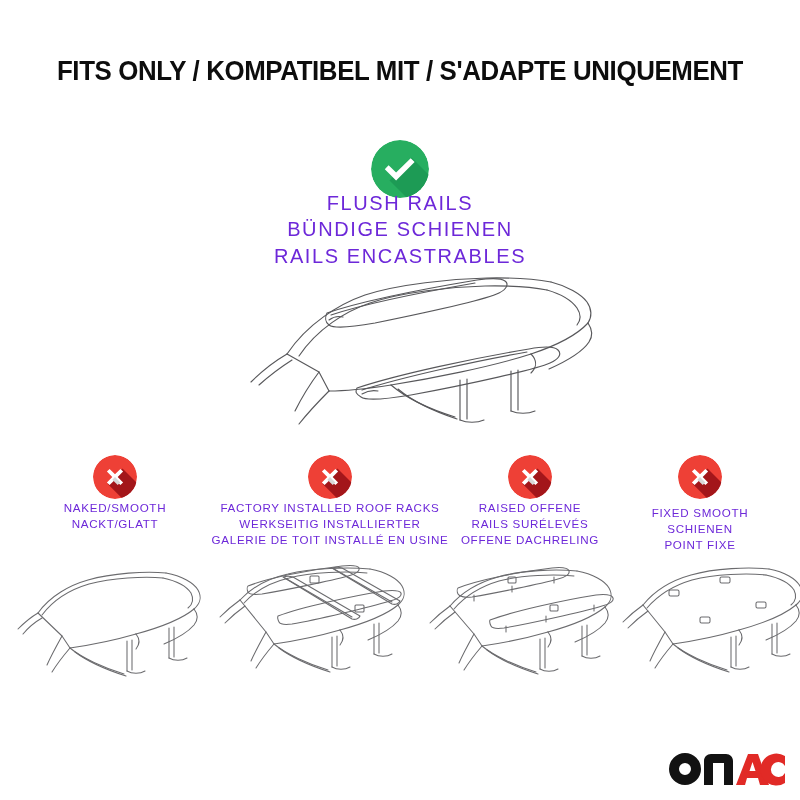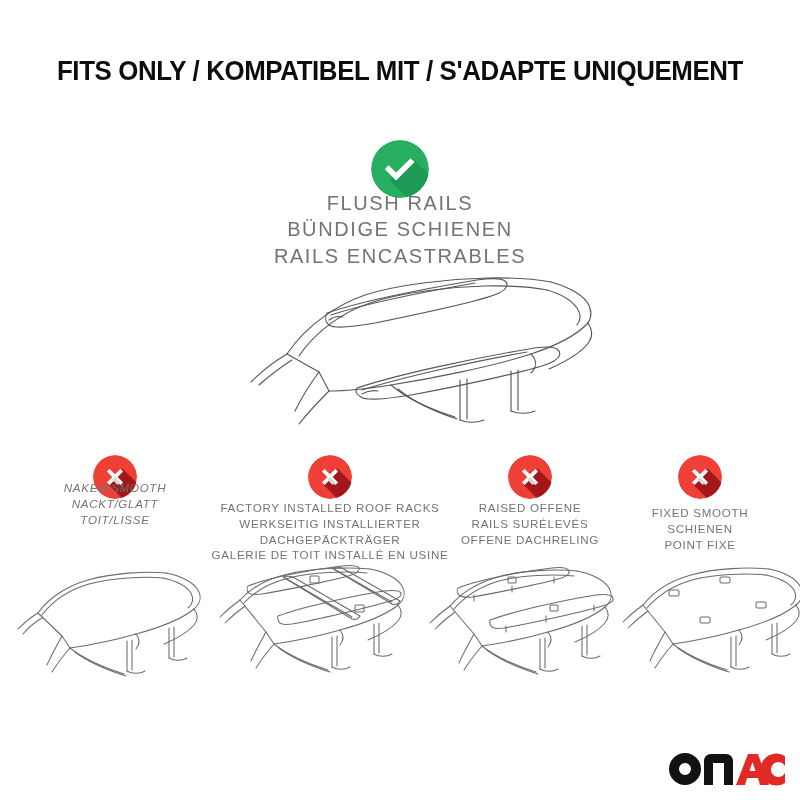--- a/index.html
+++ b/index.html
@@ -27,21 +27,21 @@
   }
 
   
   .badge{position:absolute;border-radius:50%;overflow:hidden;}
   .badge svg{display:block;width:100%;height:100%;}
 
   
   .label{
     position:absolute;
     text-align:center;
-    color:#737373;
+    color:#6d28d9;
     font-family:"Liberation Sans", sans-serif;
     font-weight:500;
     line-height:1.30;
     letter-spacing:1.1px;
     white-space:nowrap;
   }
   .label.main{font-size:20px;letter-spacing:1.6px;line-height:1.32;}
   .label.small{font-size:11.6px;letter-spacing:.7px;line-height:1.36;}
   .label div{display:block;}
 
@@ -123,24 +123,23 @@
   <div class="badge" style="left:93px;top:455px;width:44px;height:44px;">
     <svg viewBox="0 0 44 44" xmlns="http://www.w3.org/2000/svg">
       <circle cx="22" cy="22" r="22" fill="#ee4036"></circle>
       <path d="M29.5 13.5 L44 28 L44 30 A22 22 0 0 1 29 43.2 L14.5 28.7 Z" fill="#a3161a"></path>
       <path d="M13.9 16.6 l2.7 -2.7 l5.4 5.4 l5.4 -5.4 l2.7 2.7 l-5.4 5.4 l5.4 5.4 l-2.7 2.7
                l-5.4 -5.4 l-5.4 5.4 l-2.7 -2.7 l5.4 -5.4 z" fill="#ffffff"></path>
       <path d="M22 22 l5.4 5.4 l-2.7 2.7 l-5.4 -5.4 z" fill="#d8d8d8"></path>
     </svg>
   </div>
 
-  <div class="label small" style="left:15px;top:480px;width:200px;font-style:italic;">
+  <div class="label small" style="left:15px;top:500px;width:200px;">
     <div>NAKED/SMOOTH</div>
     <div>NACKT/GLATT</div>
-    <div>TOIT/LISSE</div>
   </div>
 
   <div class="art" style="left:12px;top:558px;width:200px;height:130px;">
     <svg viewBox="0 0 200 130" xmlns="http://www.w3.org/2000/svg" fill="none" stroke="#6b6b6e" stroke-width="1.05" stroke-linecap="round" stroke-linejoin="round">
       <path d="M26 55 C38 38 58 27 76 22 C100 15 134 13 154 15"></path>
       <path d="M154 15 C170 18 182 25 186 32 C190 39 188 46 182 51"></path>
       <path d="M182 51 C170 61 146 70 124 76"></path>
       <path d="M124 76 C100 83 72 88 58 90"></path>
       <path d="M58 90 L50 78 L26 55"></path>
       <path d="M30 57 C42 41 60 31 77 26 C100 20 132 18 151 20"></path>
@@ -168,21 +167,20 @@
       <path d="M29.5 13.5 L44 28 L44 30 A22 22 0 0 1 29 43.2 L14.5 28.7 Z" fill="#a3161a"></path>
       <path d="M13.9 16.6 l2.7 -2.7 l5.4 5.4 l5.4 -5.4 l2.7 2.7 l-5.4 5.4 l5.4 5.4 l-2.7 2.7
                l-5.4 -5.4 l-5.4 5.4 l-2.7 -2.7 l5.4 -5.4 z" fill="#ffffff"></path>
       <path d="M22 22 l5.4 5.4 l-2.7 2.7 l-5.4 -5.4 z" fill="#d8d8d8"></path>
     </svg>
   </div>
 
   <div class="label small" style="left:190px;top:500px;width:280px;">
     <div>FACTORY INSTALLED ROOF RACKS</div>
     <div>WERKSEITIG INSTALLIERTER</div>
-    <div>DACHGEPÄCKTRÄGER</div>
     <div>GALERIE DE TOIT INSTALLÉ EN USINE</div>
   </div>
 
   <div class="art" style="left:212px;top:558px;width:210px;height:130px;">
     <svg viewBox="0 0 210 130" xmlns="http://www.w3.org/2000/svg" fill="none" stroke="#6b6b6e" stroke-width="1.05" stroke-linecap="round" stroke-linejoin="round">
       <path d="M28 42 C40 29 58 20 76 16 C100 10 136 9 158 11"></path>
       <path d="M158 11 C174 14 186 21 190 28 C194 35 192 42 186 47"></path>
       <path d="M186 47 C174 57 150 66 128 72"></path>
       <path d="M128 72 C104 79 76 84 62 86"></path>
       <path d="M62 86 L54 74 L28 42"></path>

